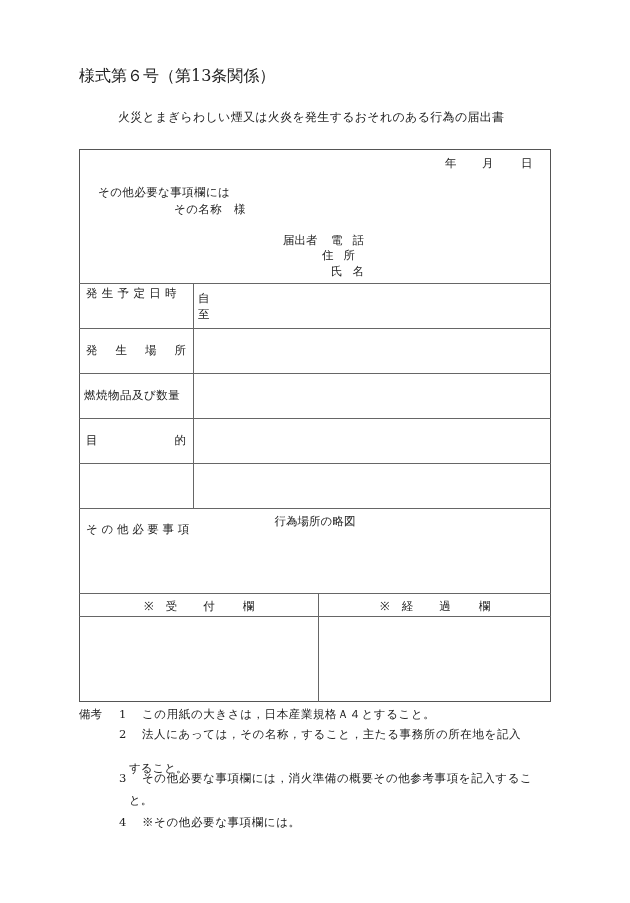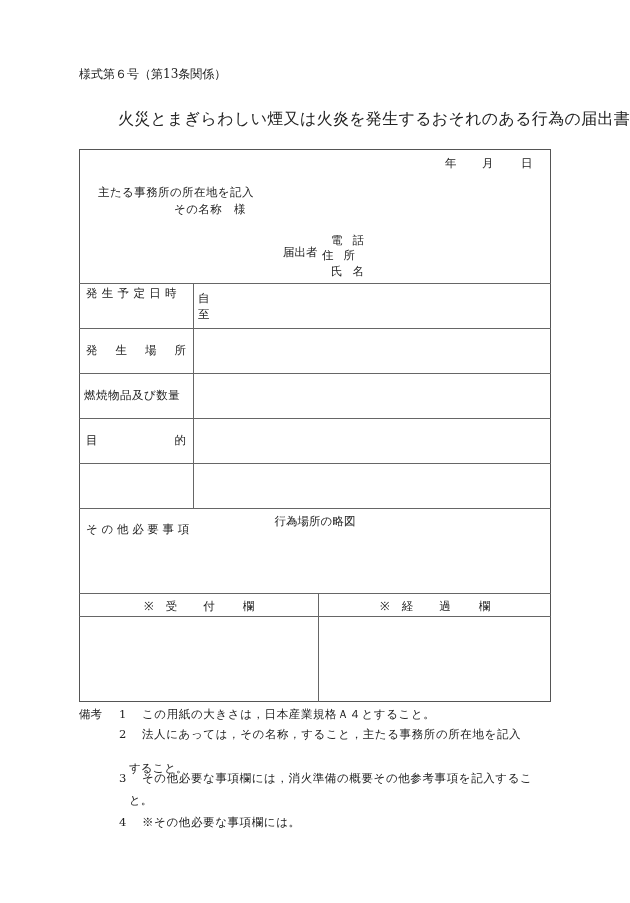--- a/index.html
+++ b/index.html
@@ -3,22 +3,22 @@
 <meta charset="utf-8">
 <style>
   html, body { margin: 0; padding: 0; background: #ffffff; }
   body {
     width: 630px; height: 903px; position: relative; overflow: hidden;
     font-family: "DejaVu Serif", "Liberation Serif", serif;
     color: #222;
     font-size: 11.5px;
   }
   .abs { position: absolute; white-space: nowrap; }
-  .form-number { left: 79px; top: 66px; font-size: 12px; }
-  .doc-title { left: 118px; top: 109px; font-size: 16px; letter-spacing: 0.3px; }
+  .form-number { left: 79px; top: 66px; font-size: 16px; }
+  .doc-title { left: 118px; top: 109px; font-size: 12px; letter-spacing: 0.3px; }
 
   .frame { position: absolute; left: 79px; top: 149px; width: 472px; height: 553px;
            border: 1.5px solid #555; box-sizing: border-box; }
   .hline { position: absolute; height: 0; border-top: 1.5px solid #666; }
   .vline { position: absolute; width: 0; border-left: 1.5px solid #666; }
 
   .date-label { font-size: 11.5px; }
   .spread { display: flex; justify-content: space-between; }
   .sig-label { font-size: 11.5px; }
 </style>
@@ -39,24 +39,24 @@
 <div class="hline" style="left:79px; top:593px; width:472px;"></div>
 <div class="hline" style="left:79px; top:616px; width:472px;"></div>
 
 <div class="vline" style="left:193px; top:283px; height:225px;"></div>
 <div class="vline" style="left:318px; top:593px; height:109px;"></div>
 
 <div class="abs date-label" style="left:445px; top:156px;">年</div>
 <div class="abs date-label" style="left:482px; top:156px;">月</div>
 <div class="abs date-label" style="left:521px; top:156px;">日</div>
 
-<div class="abs" style="left:98px; top:185px; letter-spacing:0.4px;">主たる事務所の所在地を記入</div>
+<div class="abs" style="left:98px; top:185px; letter-spacing:0.4px;">その他必要な事項欄には</div>
 <div class="abs" style="left:174px; top:202px; letter-spacing:0.4px;">その名称　様</div>
 
-<div class="abs sig-label" style="left:283px; top:245px;">届出者</div>
+<div class="abs sig-label" style="left:283px; top:233px;">届出者</div>
 <div class="abs sig-label" style="left:331px; top:233px;">
   <span>電</span><span style="display:inline-block;width:10px;"></span><span>話</span>
 </div>
 <div class="abs sig-label" style="left:322px; top:248px;">
   <span>住</span><span style="display:inline-block;width:10px;"></span><span>所</span>
 </div>
 <div class="abs sig-label" style="left:331px; top:264px;">
   <span>氏</span><span style="display:inline-block;width:10px;"></span><span>名</span>
 </div>
 <div class="abs" style="left:380px; top:231px; width:160px; height:15px;"></div>

